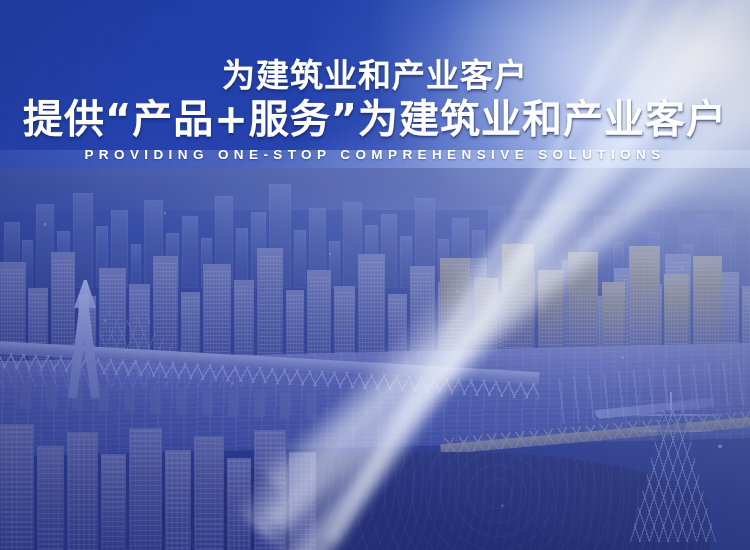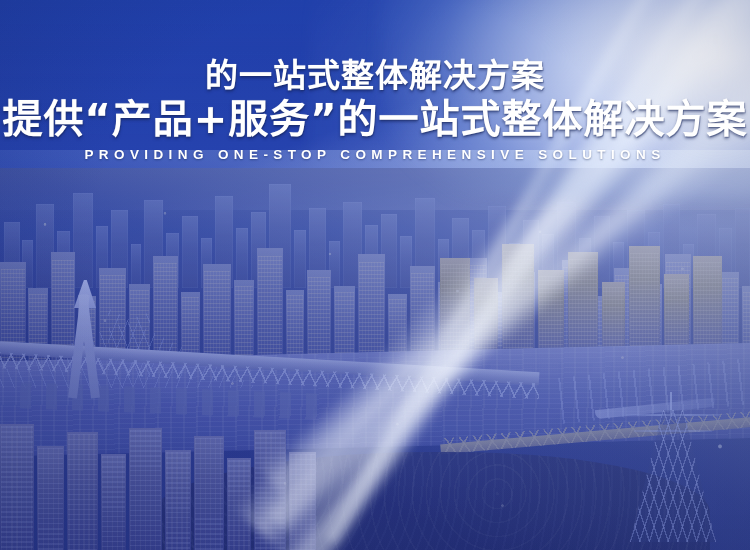--- a/index.html
+++ b/index.html
@@ -566,18 +566,18 @@
     <div class="ray" style="right:-80px;top:-30px;width:70px;height:800px;transform:rotate(43deg);opacity:.50"></div>
     <div class="ray" style="right:-150px;top:-10px;width:40px;height:820px;transform:rotate(48deg);opacity:.38"></div>
     <div class="ray" style="right:60px;top:-60px;width:22px;height:700px;transform:rotate(30deg);opacity:.40"></div>
     <div class="ray" style="right:-210px;top:0px;width:56px;height:840px;transform:rotate(53deg);opacity:.30"></div>
     <div class="beam-core"></div>
   </div>
 
   <div class="vignette"></div>
 
   <div class="headline">
-    <div class="line1">的一站式整体解决方案</div>
-    <div class="line2">提供“产品+服务”的一站式整体解决方案</div>
+    <div class="line1">为建筑业和产业客户</div>
+    <div class="line2">提供“产品+服务”为建筑业和产业客户</div>
     <div class="subtitle">PROVIDING ONE-STOP COMPREHENSIVE SOLUTIONS</div>
   </div>
 
 </div>
 
 </body></html>

